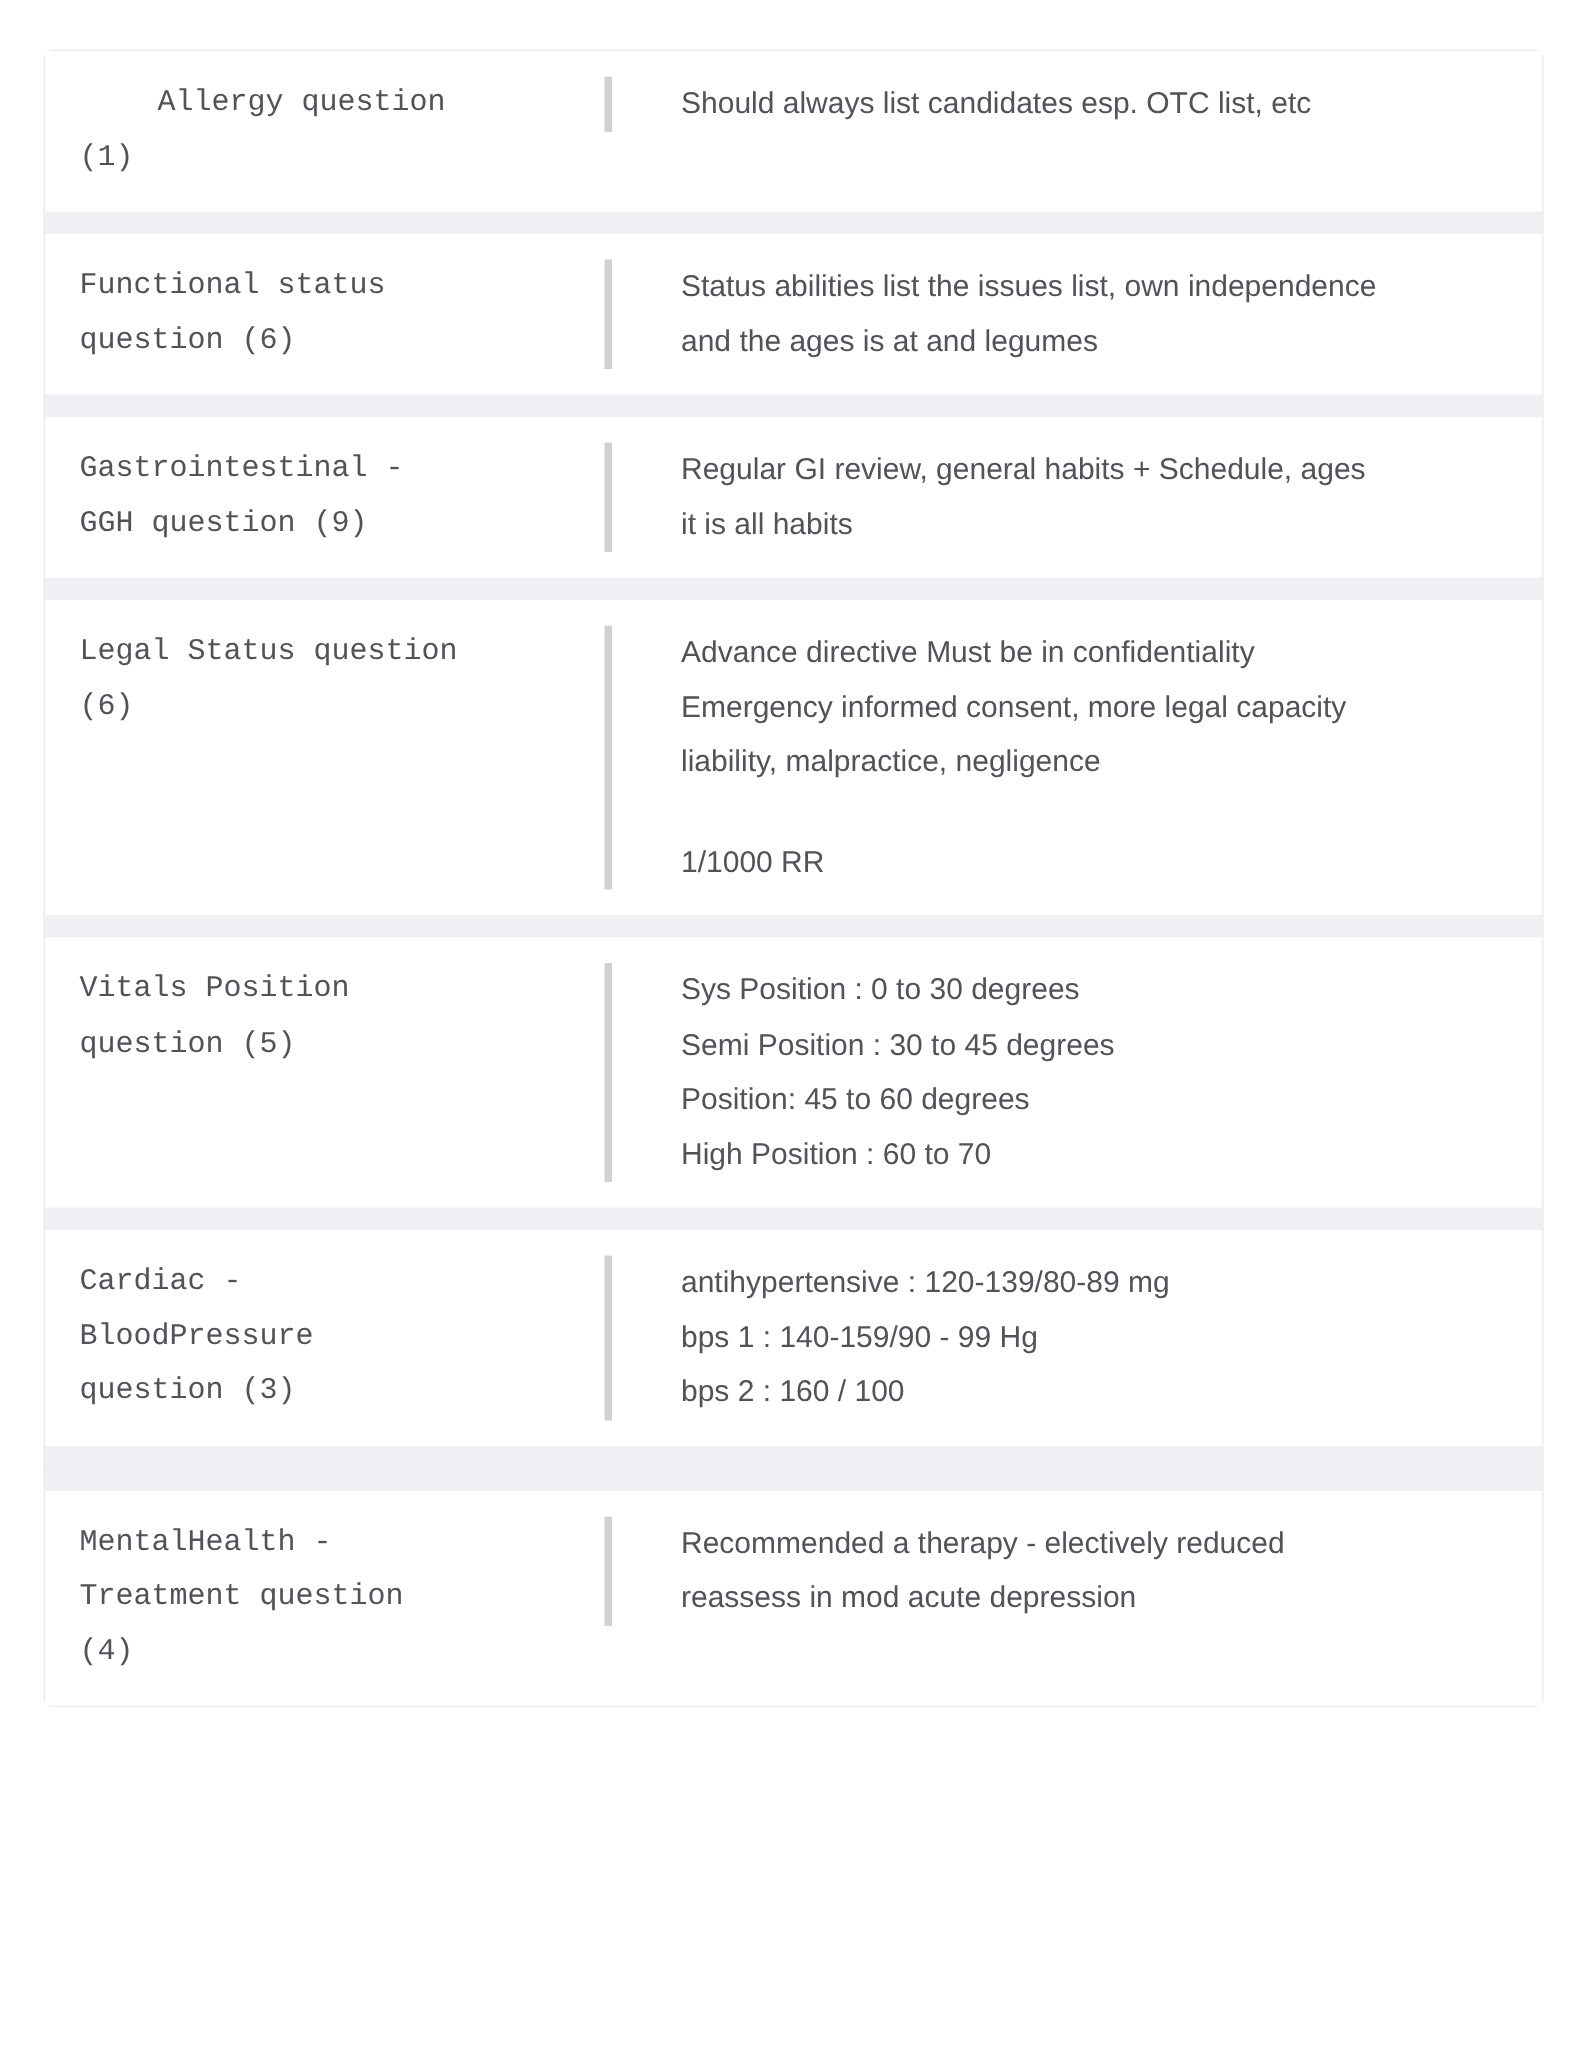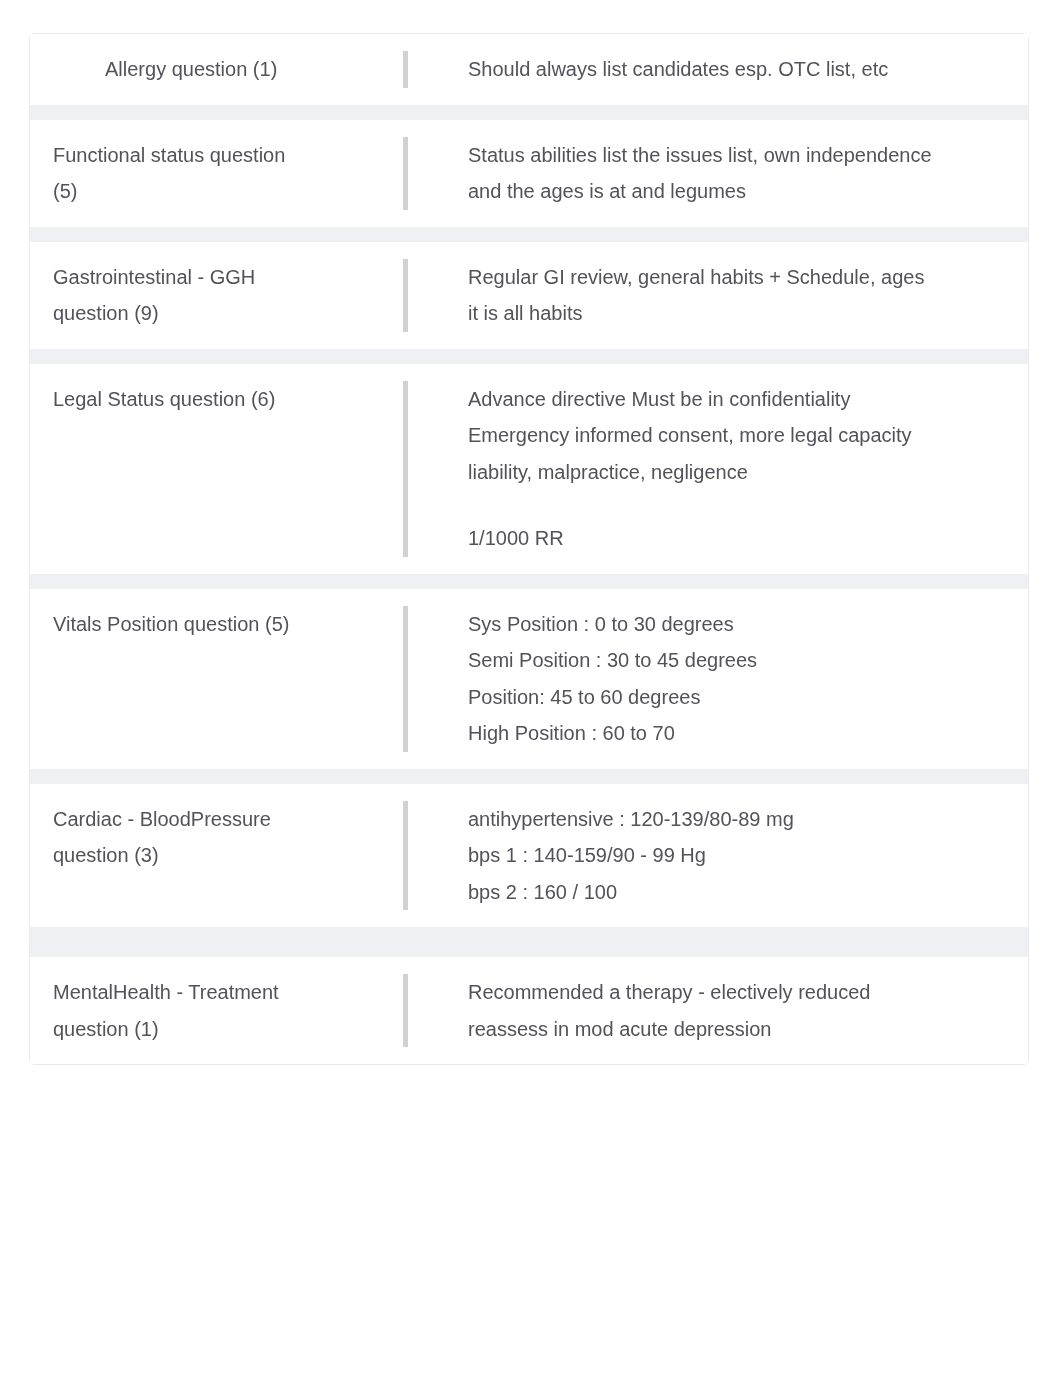--- a/index.html
+++ b/index.html
@@ -3,24 +3,24 @@
 <meta charset="utf-8">
 <style>
   html,body{margin:0;padding:0;}
   body{width:1062px;height:1376px;background:#ffffff;
        font-family:"Liberation Sans",sans-serif;-webkit-font-smoothing:antialiased;}
   .page{position:relative;width:1062px;height:1376px;overflow:hidden;background:#fff;}
   .tablewrap{position:absolute;left:29px;top:33px;width:1000px;}
   .tbl{border-collapse:separate;border-spacing:0;width:1000px;table-layout:fixed;
        border:1px solid #e9ebef;border-radius:6px;background:#fff;}
   .row td{vertical-align:top;background:#ffffff;}
-  .lc{width:315px;padding:17px 10px 17px 23px;}
+  .lc{width:315px;padding:17px 10px 17px 23px;font-family:Liberation Mono, monospace;}
   .rc{padding:17px 20px 17px 25px;}
   .label{font-size:20px;line-height:36.5px;color:#52525b;width:261px;}
-  .qbox{border-left:5px solid #cfd1d4;padding-left:60px;margin:0;}
+  .qbox{border-left:5px solid #cfd1d4;padding-left:46px;margin:0;}
   .qline{font-size:20px;line-height:36.5px;color:#52525b;white-space:nowrap;}
   .qgap{height:30px;}
   .sep td{padding:0;height:15px;background:#eff0f3;}
 </style>
 </head>
 <body>
 
 <div class="page">
   <div class="tablewrap">
     <table class="tbl">
@@ -33,21 +33,21 @@
               <blockquote class="qbox">
                 <div class="qline">Should always list candidates esp. OTC list, etc</div>
               </blockquote>
             </td>
           </tr>
           <tr class="sep">
             <td colspan="2"></td>
           </tr>
           <tr class="row">
             <td class="lc">
-              <div class="label">Functional status question (5)</div>
+              <div class="label">Functional status question (6)</div>
             </td>
             <td class="rc">
               <blockquote class="qbox">
                 <div class="qline">Status abilities list the issues list, own independence</div>
                 <div class="qline">and the ages is at and legumes</div>
               </blockquote>
             </td>
           </tr>
           <tr class="sep">
             <td colspan="2"></td>
@@ -112,21 +112,21 @@
             </td>
           </tr>
           <tr class="sep">
             <td colspan="2"></td>
           </tr>
           <tr class="sep">
             <td colspan="2"></td>
           </tr>
           <tr class="row">
             <td class="lc">
-              <div class="label">MentalHealth - Treatment question (1)</div>
+              <div class="label">MentalHealth - Treatment question (4)</div>
             </td>
             <td class="rc">
               <blockquote class="qbox">
                 <div class="qline">Recommended a therapy - electively reduced</div>
                 <div class="qline">reassess in mod acute depression</div>
               </blockquote>
             </td>
           </tr>
         </tbody>
     </table>

